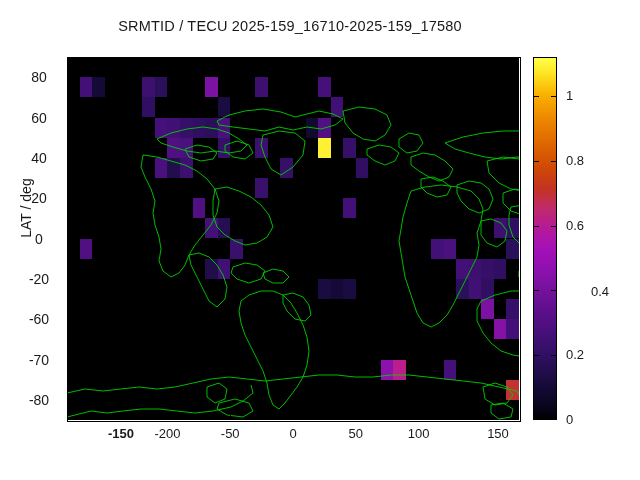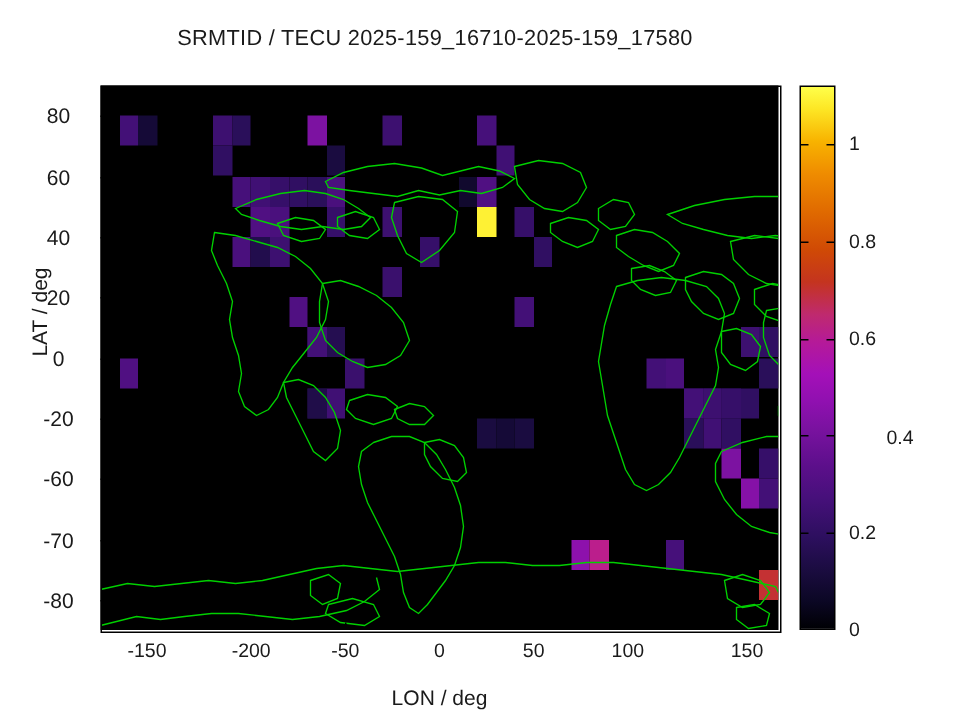--- a/index.html
+++ b/index.html
@@ -204,21 +204,21 @@
         <path d="M140,330 L152,326 L160,332 L158,342 L148,346 L140,340 Z"></path>
         <path d="M152,346 L168,342 L182,346 L186,354 L176,360 L160,358 L150,352 Z"></path>
         <path d="M416,330 L428,326 L440,330 L446,338 L440,346 L428,348 L418,342 Z"></path>
         <path d="M424,348 L436,346 L446,352 L444,360 L432,362 L424,356 Z"></path>
       </g>
     </svg>
   </div>
   <div id="map-frame"></div>
 
   <div id="x-axis">
-      <div class="tick-x" style="left: 68px;">-150</div>
+      <div class="tick-x" style="left: 91px; font-weight: bold;">-150</div>
       <div class="tickmark" style="left: 104.667px; top: 415px; width: 1px; height: 5px;"></div>
       <div class="tick-x" style="left: 137.444px;">-200</div>
       <div class="tickmark" style="left: 167.444px; top: 415px; width: 1px; height: 5px;"></div>
       <div class="tick-x" style="left: 200.222px;">-50</div>
       <div class="tickmark" style="left: 230.222px; top: 415px; width: 1px; height: 5px;"></div>
       <div class="tick-x" style="left: 263px;">0</div>
       <div class="tickmark" style="left: 293px; top: 415px; width: 1px; height: 5px;"></div>
       <div class="tick-x" style="left: 325.778px;">50</div>
       <div class="tickmark" style="left: 355.778px; top: 415px; width: 1px; height: 5px;"></div>
       <div class="tick-x" style="left: 388.556px;">100</div>
@@ -239,21 +239,20 @@
       <div class="tickmark" style="left: 67px; top: 238.5px; width: 5px; height: 1px;"></div>
       <div class="tick-y" style="top: 270.833px;">-20</div>
       <div class="tickmark" style="left: 67px; top: 278.833px; width: 5px; height: 1px;"></div>
       <div class="tick-y" style="top: 311.167px;">-60</div>
       <div class="tickmark" style="left: 67px; top: 319.167px; width: 5px; height: 1px;"></div>
       <div class="tick-y" style="top: 351.5px;">-70</div>
       <div class="tickmark" style="left: 67px; top: 359.5px; width: 5px; height: 1px;"></div>
       <div class="tick-y" style="top: 391.833px;">-80</div>
       <div class="tickmark" style="left: 67px; top: 399.833px; width: 5px; height: 1px;"></div>
     </div>
-  <div id="xlabel">LON / deg</div>
   <div id="ylabel">LAT / deg</div>
 
   <div id="cbar">
     <div id="cbar-fill"></div>
   </div>
   <div id="cbar-ticks">
       <div class="cbtick" style="top: 87.8929px;">1</div>
       <div class="cbtickmark" style="left: 534px; top: 95.8929px;"></div>
       <div class="cbtickmark" style="left: 551px; top: 95.8929px;"></div>
       <div class="cbtick" style="top: 152.714px;">0.8</div>

